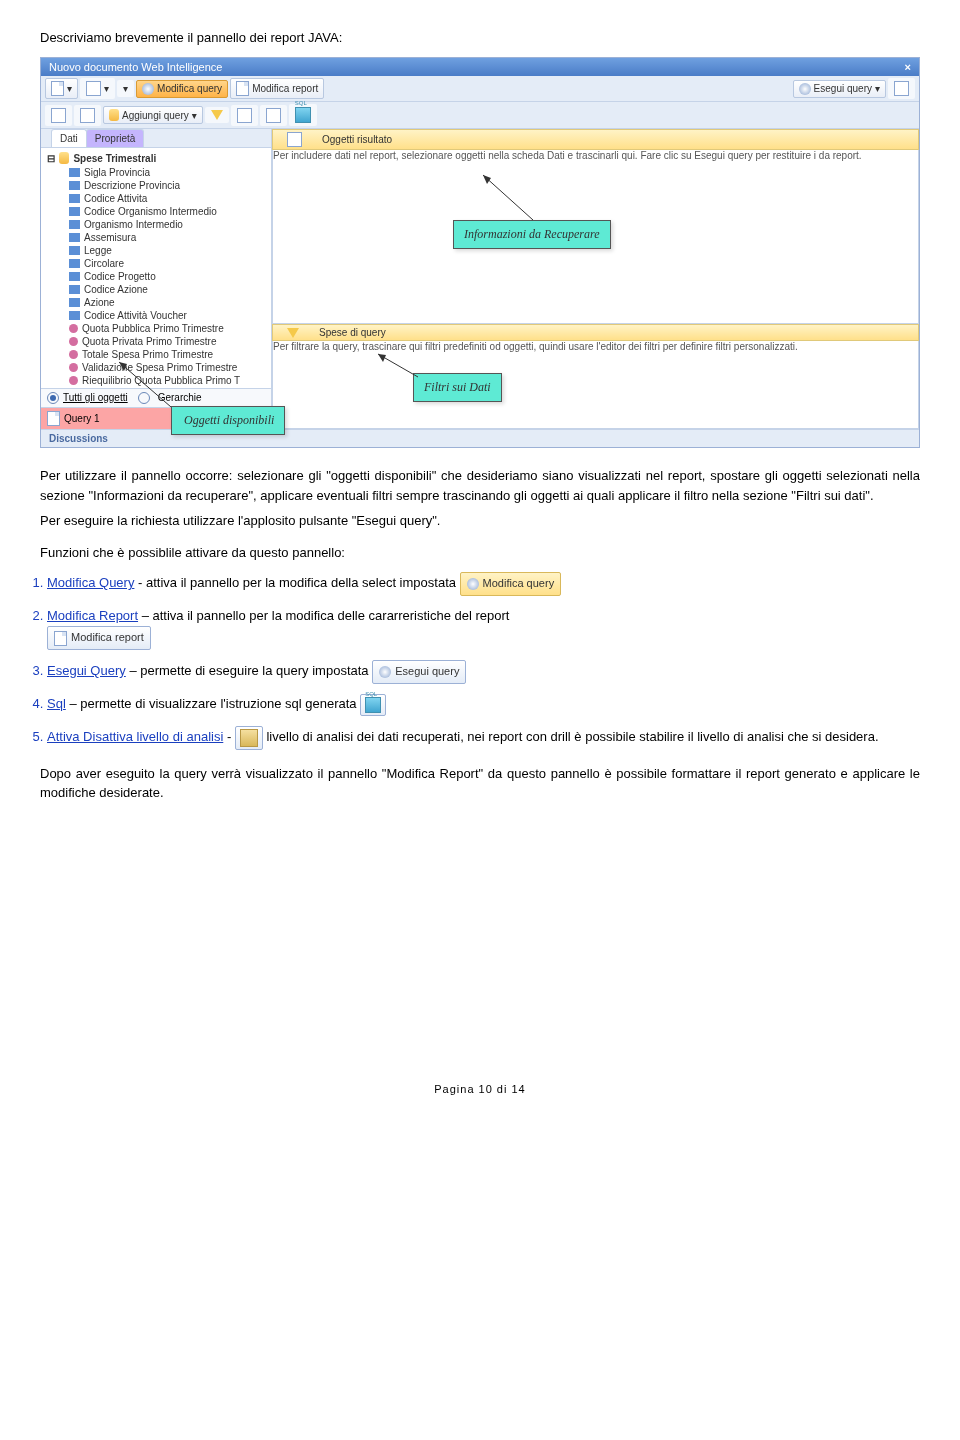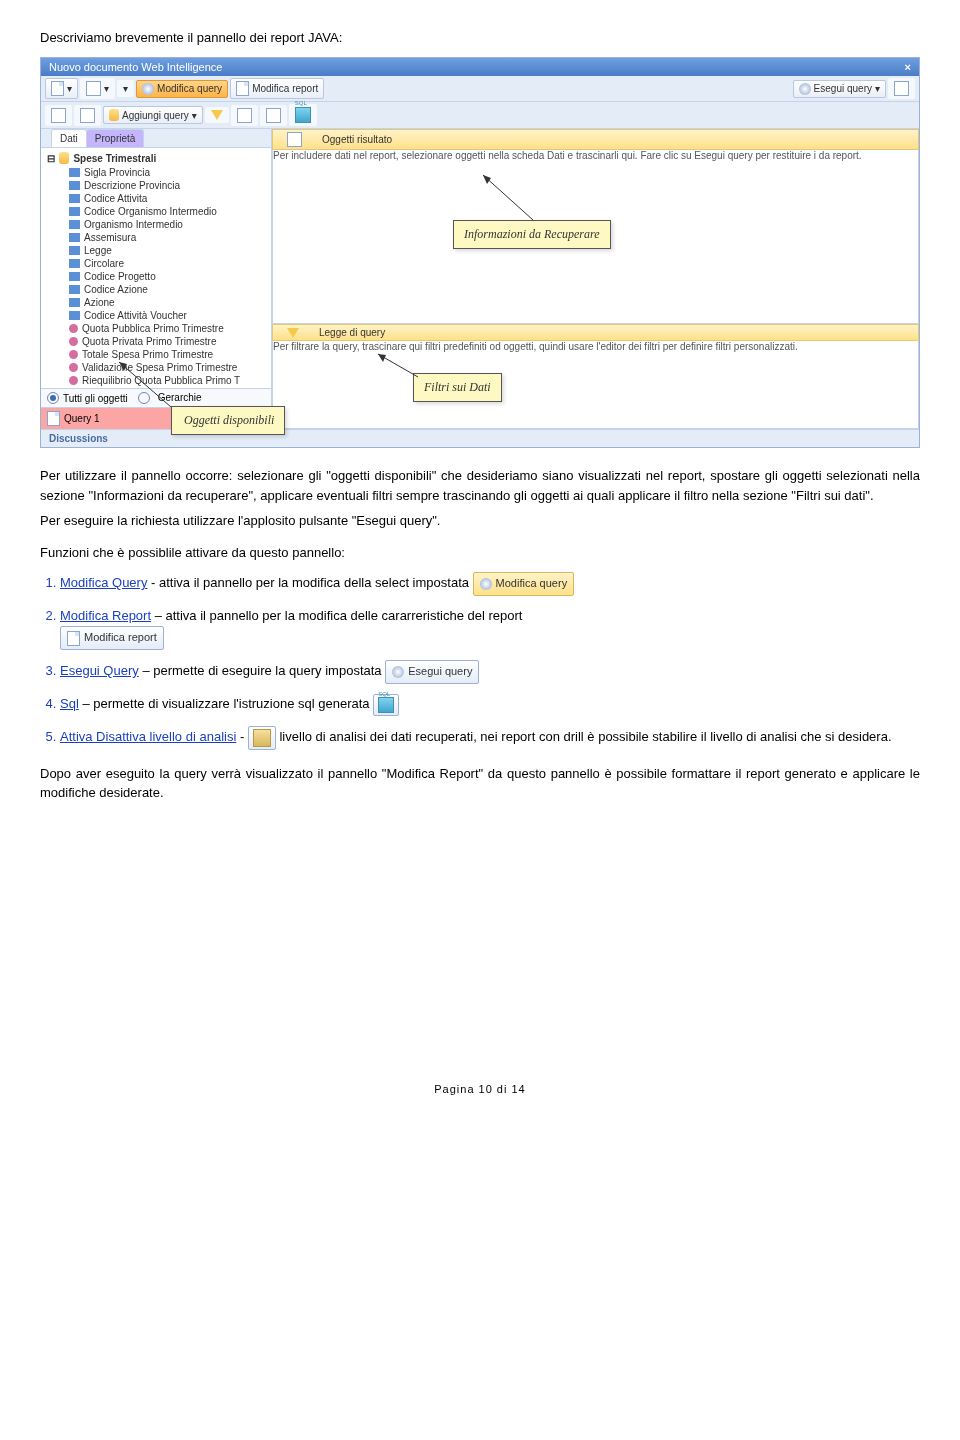--- a/index.html
+++ b/index.html
@@ -75,35 +75,35 @@
   .tree-item { display:flex; align-items:center; gap:4px; padding:1px 0 1px 22px; color:#333; }
   .radio-row { border-top:1px solid #c5d3e8; padding:3px 6px; display:flex; gap:10px; align-items:center; background:#f7f9fc; }
   .radio-dot { width:10px; height:10px; border:1px solid #6a88b8; border-radius:50%; display:inline-block; position:relative; }
   .radio-dot.checked::after { content:""; position:absolute; inset:2px; background:#3d6ab0; border-radius:50%; }
   .querytab { border-top:1px solid #c5d3e8; padding:3px 6px; background:#fca5a5; display:flex; align-items:center; gap:4px; }
   .rightpane { flex:1; display:flex; flex-direction:column; position:relative; }
   .panel-header { background:linear-gradient(#fff3c6,#ffe08a); border:1px solid #e0c97a; padding:2px 14px; display:flex; align-items:center; gap:20px; color:#333; }
   .panel-body { flex:1; background:#fff; border:1px solid #c5d3e8; border-top:none; color:#555; position:relative; }
   .callout {
     position:absolute;
-    background:#fef9c3;
+    background:#5eead4;
     border:1px solid #555;
     padding:6px 10px;
     font-style:italic;
     font-family: "Times New Roman", serif;
     font-size:12px;
     color:#333;
     box-shadow: 2px 2px 4px rgba(0,0,0,0.15);
   }
   .arrow-svg { position:absolute; pointer-events:none; }
   .discussions { background:#e4ecf7; border-top:1px solid #c5d3e8; padding:3px 8px; color:#4a6aa0; font-weight:bold; }
 
   .body-text { margin-top:6px; line-height:1.5; text-align: justify; }
   .section-head { margin-top:12px; }
-  ol.funclist { margin:10px 0 14px 20px; padding:0; }
+  ol.funclist { margin:10px 0 14px 7px; padding:0; }
   ol.funclist li { margin:10px 0; color:#1a3fbf; line-height:1.6; }
   ol.funclist li .blk { color:#000; }
   .inline-btn {
     display:inline-flex;
     align-items:center;
     gap:4px;
     vertical-align:middle;
     background:linear-gradient(#fff3c6,#ffe08a);
     border:1px solid #d9b85a;
     padding:2px 6px;
@@ -244,21 +244,21 @@
             <span class="icon-measure"></span>
             <span>Validazione Spesa Primo Trimestre</span>
           </div>
         <div class="tree-item">
             <span class="icon-measure"></span>
             <span>Riequilibrio Quota Pubblica Primo T</span>
           </div>
         <div class="tree-item"></div>
       </div>
       <div class="radio-row">
-        <span style="display:flex;align-items:flex-end;gap:4px;">
+        <span style="display:flex;align-items:flex-start;gap:4px;text-decoration:underline;">
             <span class="radio-dot checked"></span>
             <span>Tutti gli oggetti</span>
           </span>
         <span style="display:flex;gap:8px;">
             <span class="radio-dot"></span>
             <span>Gerarchie</span>
           </span>
       </div>
       <div class="querytab">
           <span class="icon-doc"></span>
@@ -274,21 +274,21 @@
       <div class="panel-body" style="flex:2;">
         <span>Per includere dati nel report, selezionare oggetti nella scheda Dati e trascinarli qui. Fare clic su Esegui query per restituire i da report.</span>
         <div class="callout" style="top:70px; left:180px;">Informazioni da Recuperare</div>
         <svg class="arrow-svg" style="top:20px; left:200px;" width="80" height="60">
             <line x1="60" y1="50" x2="10" y2="5" stroke="#333" stroke-width="1"></line>
             <polygon points="10,5 18,8 14,14" fill="#333"></polygon>
           </svg>
       </div>
       <div class="panel-header">
           <span class="icon-funnel"></span>
-          <span>Legge di query</span>
+          <span>Spese di query</span>
         </div>
       <div class="panel-body" style="flex:1;">
         <span>Per filtrare la query, trascinare qui filtri predefiniti od oggetti, quindi usare l'editor dei filtri per definire filtri personalizzati.</span>
         <div class="callout" style="top:32px; left:140px;">Filtri sui Dati</div>
         <svg class="arrow-svg" style="top:8px; left:100px;" width="60" height="40">
             <line x1="45" y1="28" x2="5" y2="5" stroke="#333" stroke-width="1"></line>
             <polygon points="5,5 13,6 10,13" fill="#333"></polygon>
           </svg>
       </div>
     </div>

